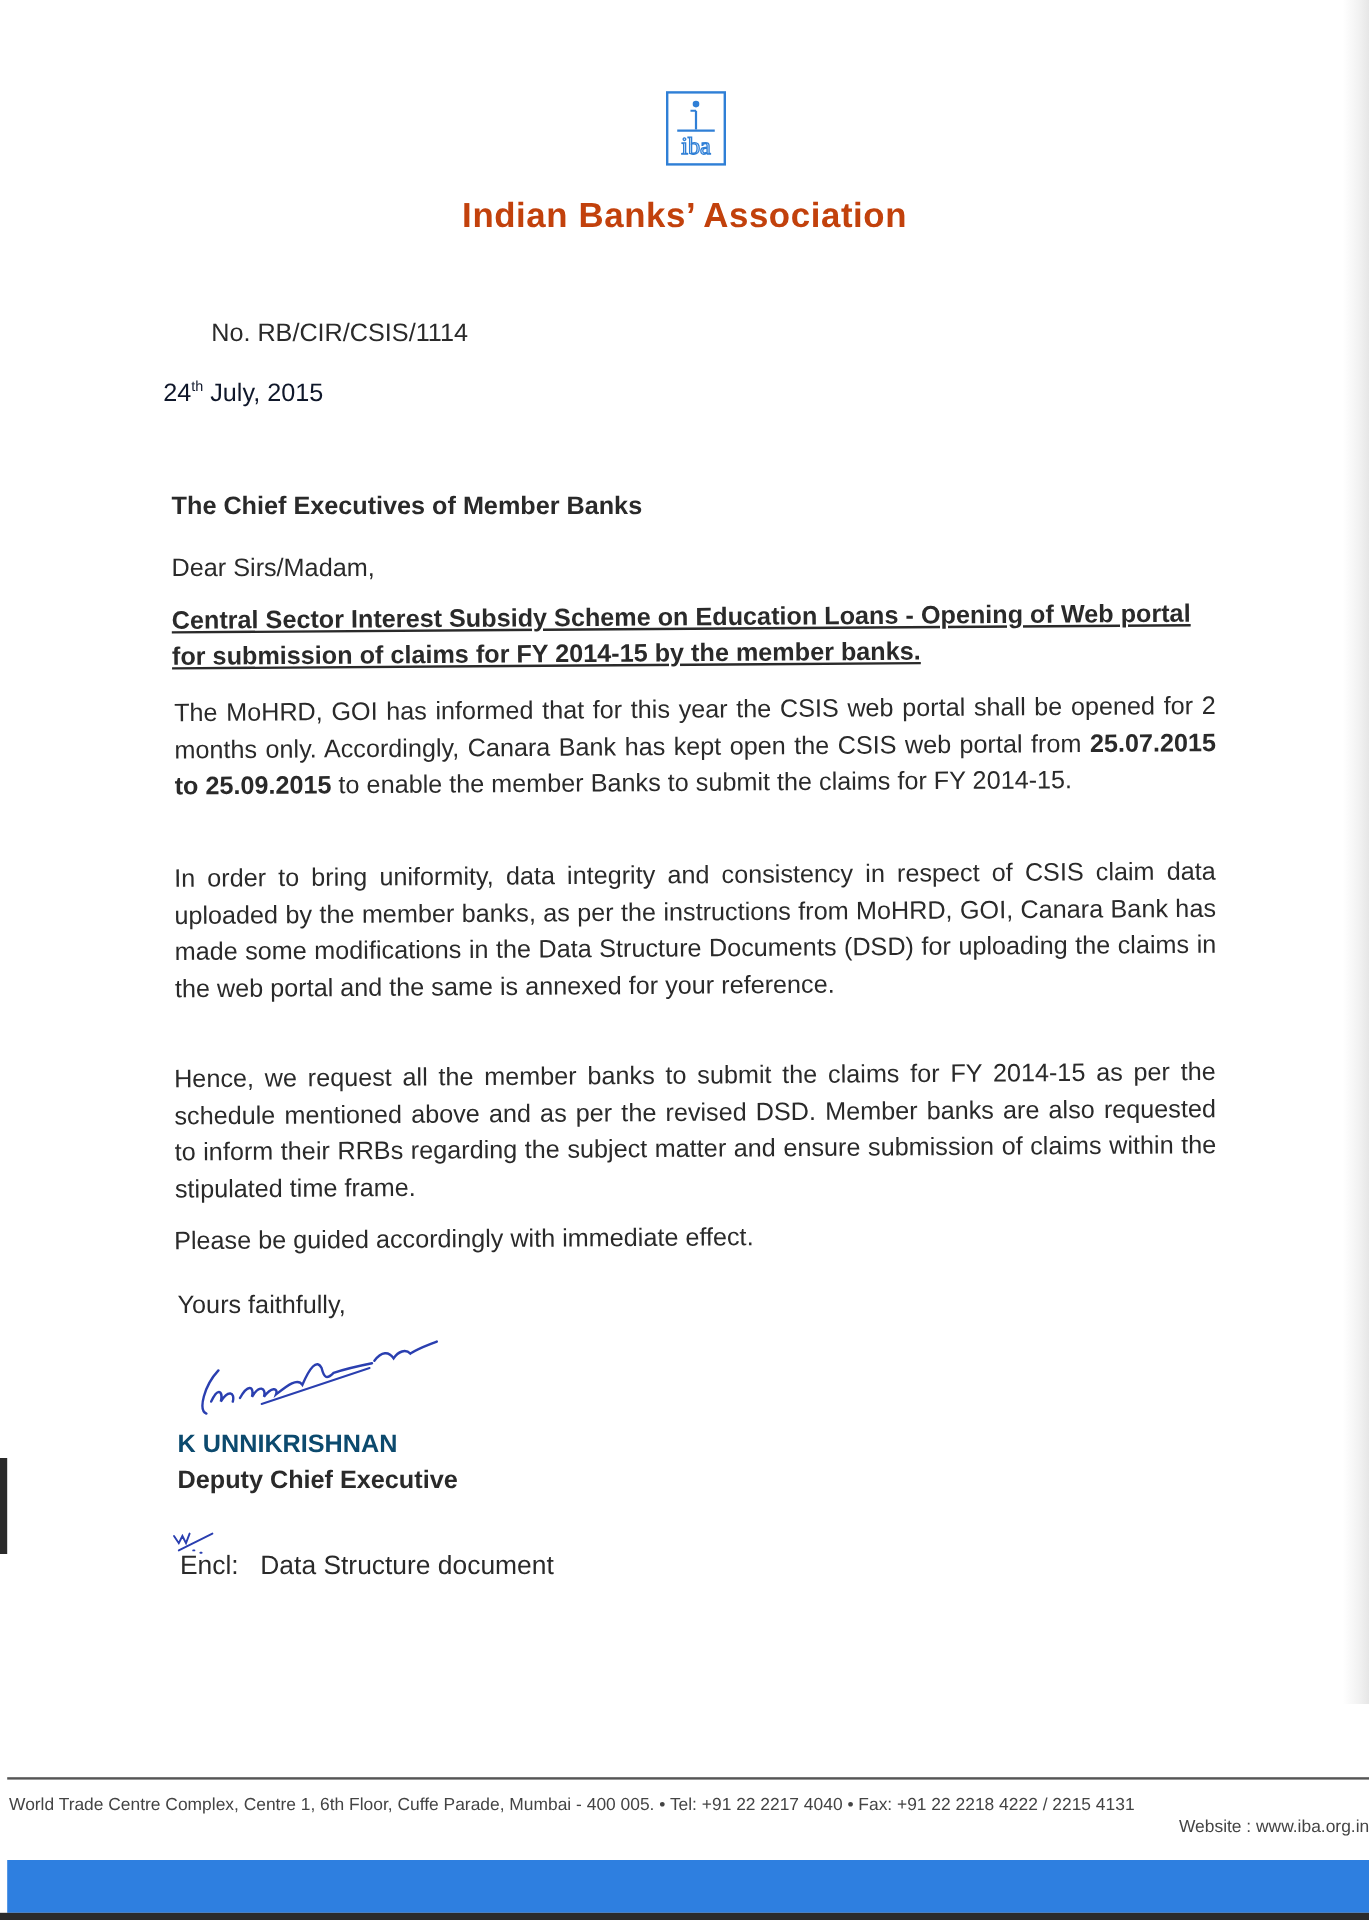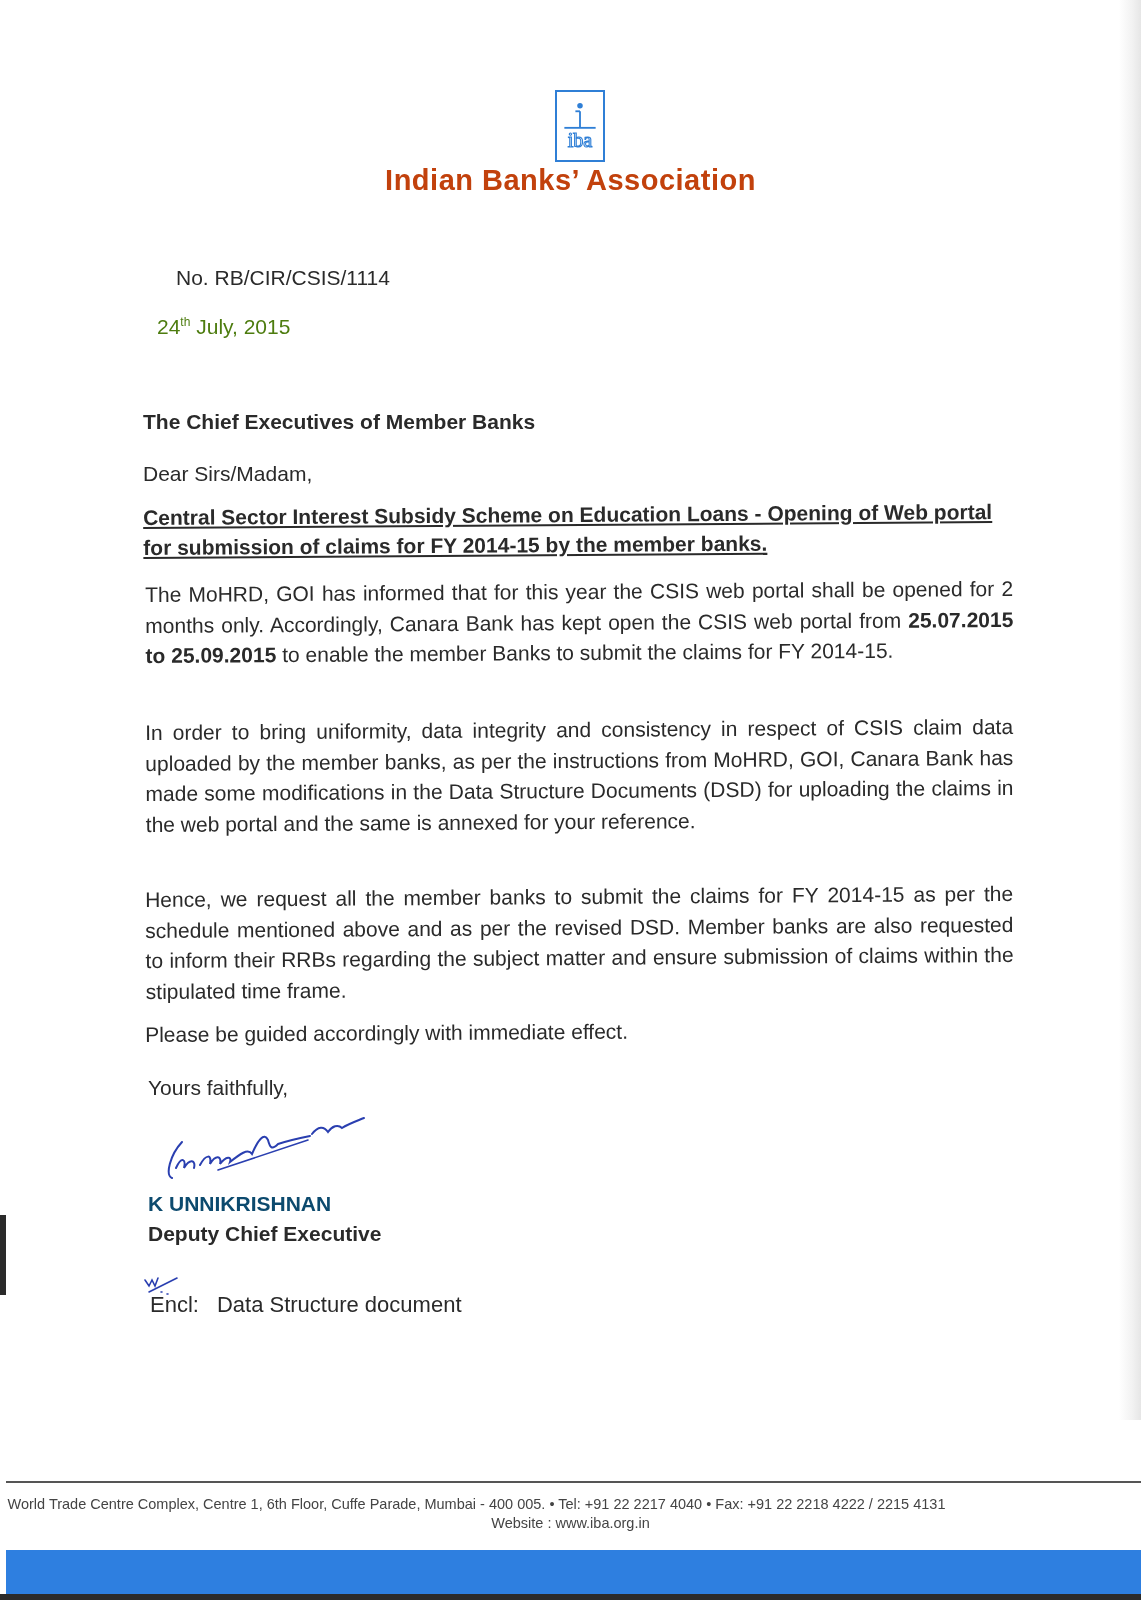--- a/index.html
+++ b/index.html
@@ -4,27 +4,27 @@
 <style>
   html, body { margin: 0; padding: 0; }
   body {
     width: 1141px; height: 1600px; position: relative; overflow: hidden;
     background: #ffffff; font-family: "Liberation Sans", sans-serif; color: #222;
   }
   .page { position: absolute; left: 0; top: 0; width: 1141px; height: 1600px; background: #fff; }
   .right-edge { position: absolute; right: 0; top: 0; width: 22px; height: 1420px;
     background: linear-gradient(to right, #ffffff 0%, #f2f2f2 60%, #e6e6e6 100%); }
   .left-mark { position: absolute; left: 0; top: 1215px; width: 6px; height: 80px; background: #2a2a2a; }
-  .logo-box { position: absolute; left: 555px; top: 90px; width: 50px; height: 72px;
+  .logo-box { position: absolute; left: 555px; top: 76px; width: 50px; height: 62px;
     border: 2px solid #2f7fd6; box-sizing: border-box; }
   .logo-box svg { width: 100%; height: 100%; }
   .org-name { position: absolute; left: 0; width: 1141px; top: 164px; text-align: center;
     font-weight: bold; font-size: 29px; color: #c2410c; letter-spacing: 0.5px; }
   .ref { position: absolute; left: 143px; top: 266px; font-size: 21px; color: #2a2a2a; margin-left: 33px; }
-  .date { position: absolute; left: 157px; top: 315px; font-size: 21px; color: #4d7c0f; }
+  .date { position: absolute; left: 136px; top: 315px; font-size: 21px; color: #0f172a; }
   .date sup { font-size: 12px; }
   .addressee { position: absolute; left: 143px; top: 410px; font-size: 21px; font-weight: bold; color: #2a2a2a; }
   .salutation { position: absolute; left: 143px; top: 462px; font-size: 21px; color: #2a2a2a; }
   .subject { position: absolute; left: 143px; top: 503px; width: 870px; font-size: 21px; font-weight: bold;
     text-decoration: underline; line-height: 30px; color: #2a2a2a; transform: rotate(-0.4deg); transform-origin: left top; }
   .para { position: absolute; left: 145px; width: 868px; font-size: 21px; line-height: 30.5px;
     text-align: justify; color: #2a2a2a; transform: rotate(-0.4deg); transform-origin: left top; }
   .p1 { top: 580px; }
   .p2 { top: 718px; }
   .p3 { top: 885px; }
@@ -32,21 +32,21 @@
   .closing { position: absolute; left: 148px; top: 1076px; font-size: 21px; color: #2a2a2a; text-align: right; }
   .signature { position: absolute; left: 160px; top: 1110px; width: 230px; height: 90px; }
   .signer { position: absolute; left: 148px; top: 1192px; font-size: 21px; font-weight: bold; color: #0c4a6e; }
   .designation { position: absolute; left: 148px; top: 1222px; font-size: 21px; font-weight: bold; color: #2a2a2a; }
   .initials { position: absolute; left: 143px; top: 1270px; width: 40px; height: 28px; }
   .encl { position: absolute; left: 150px; top: 1292px; font-size: 22px; color: #2a2a2a; }
   .encl .lbl { margin-right: 18px; }
   .footer-rule { position: absolute; left: 6px; right: 0; top: 1481px; height: 2px; background: #555; }
   .footer-address { position: absolute; left: 0; width: 953px; top: 1496px; text-align: center;
     font-size: 14.5px; color: #444; }
-  .footer-web { position: absolute; left: 0; width: 1141px; top: 1515px; text-align: center;
+  .footer-web { position: absolute; left: 0; width: 1141px; top: 1515px; text-align: right;
     font-size: 14.5px; color: #444; }
   .footer-band { position: absolute; left: 6px; right: 0; top: 1550px; height: 44px; background: #2e7fe0; }
   .bottom-dark { position: absolute; left: 0; right: 0; top: 1594px; height: 6px; background: #2b2b2b; }
 </style>
 </head>
 <body>
 
 <div class="page">
   <div class="right-edge"></div>
   <div class="left-mark"></div>

